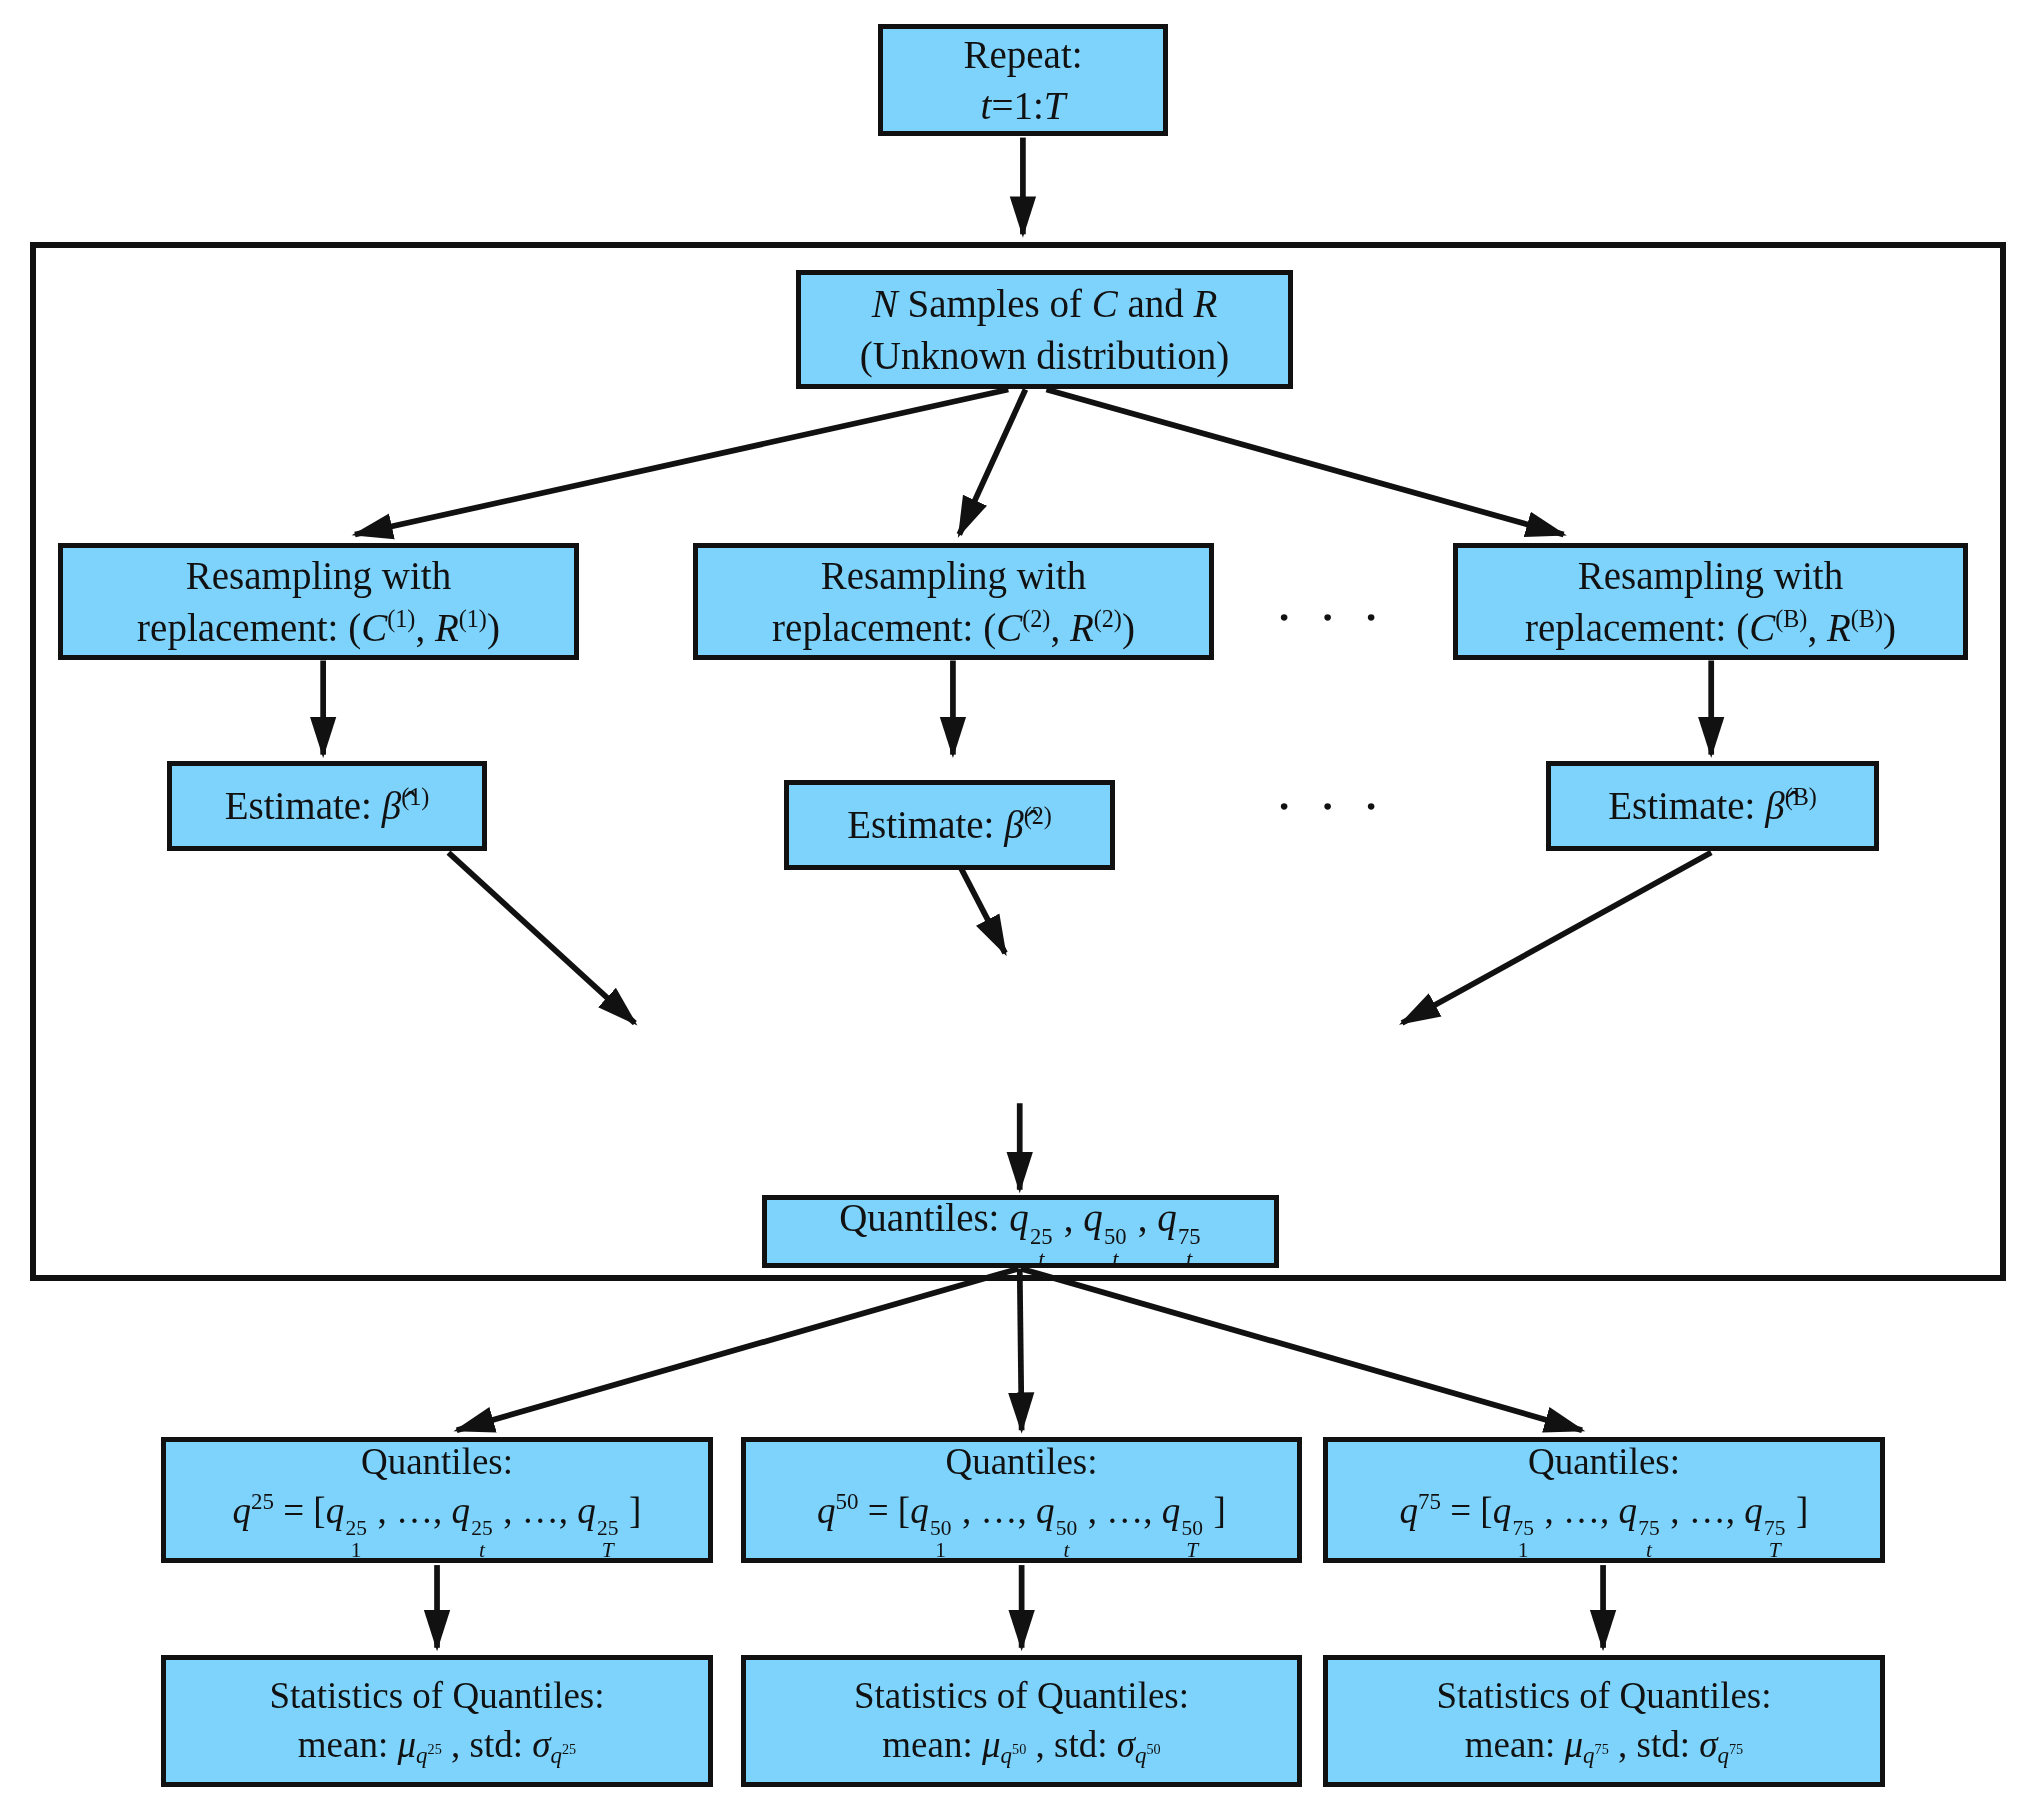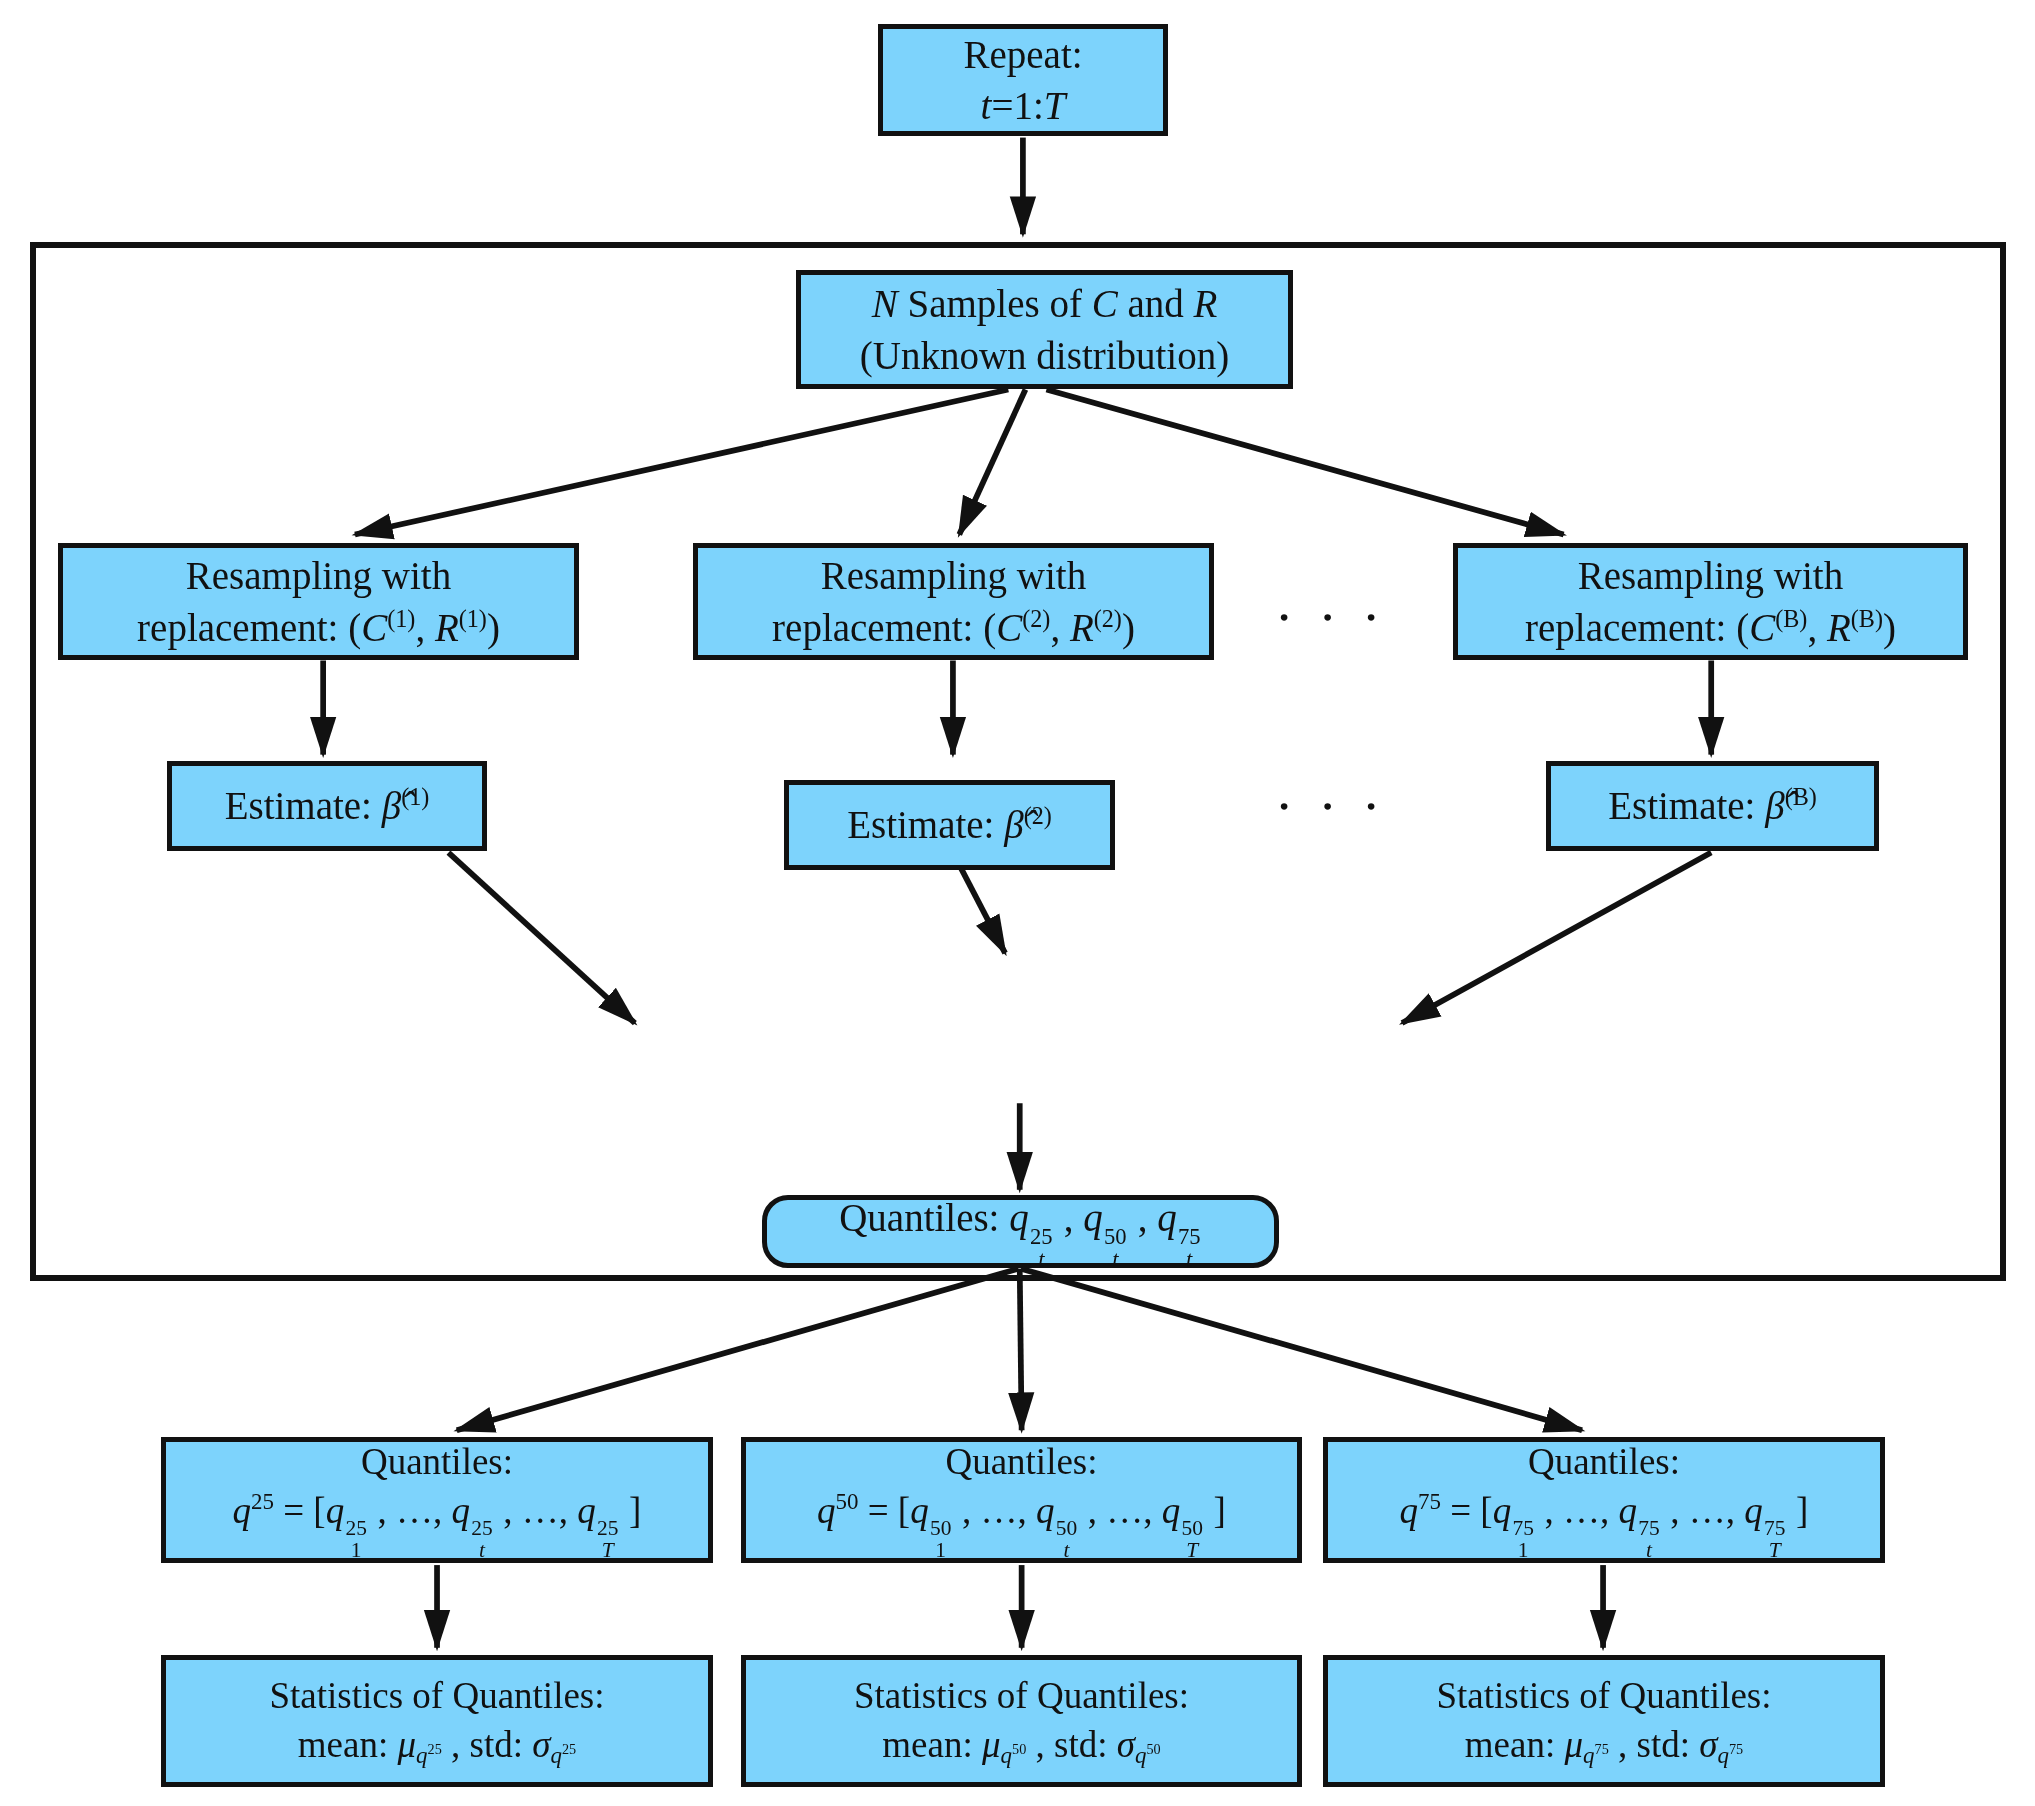--- a/index.html
+++ b/index.html
@@ -115,21 +115,21 @@
       <div>Estimate: <i>β̂</i><sup>(2)</sup></div>
     </div>
 
   <div class="dots" style="left:1279px;top:786px;">∙ ∙ ∙</div>
 
   <div class="box" style="left:1546px;top:761px;width:333px;height:90px;">
       <div>Estimate: <i>β̂</i><sup>(B)</sup></div>
     </div>
 
 
-  <div class="box" style="left:762px;top:1195px;width:517px;height:73px;border-radius:26px;">
+  <div class="box" style="left:762px;top:1195px;width:517px;height:73px;">
       <div>Quantiles: <i>q</i><span class="stack">
           <span>25</span>
           <span><i>t</i></span>
         </span> , <i>q</i><span class="stack">
           <span>50</span>
           <span><i>t</i></span>
         </span> , <i>q</i><span class="stack">
           <span>75</span>
           <span><i>t</i></span>
         </span></div>

